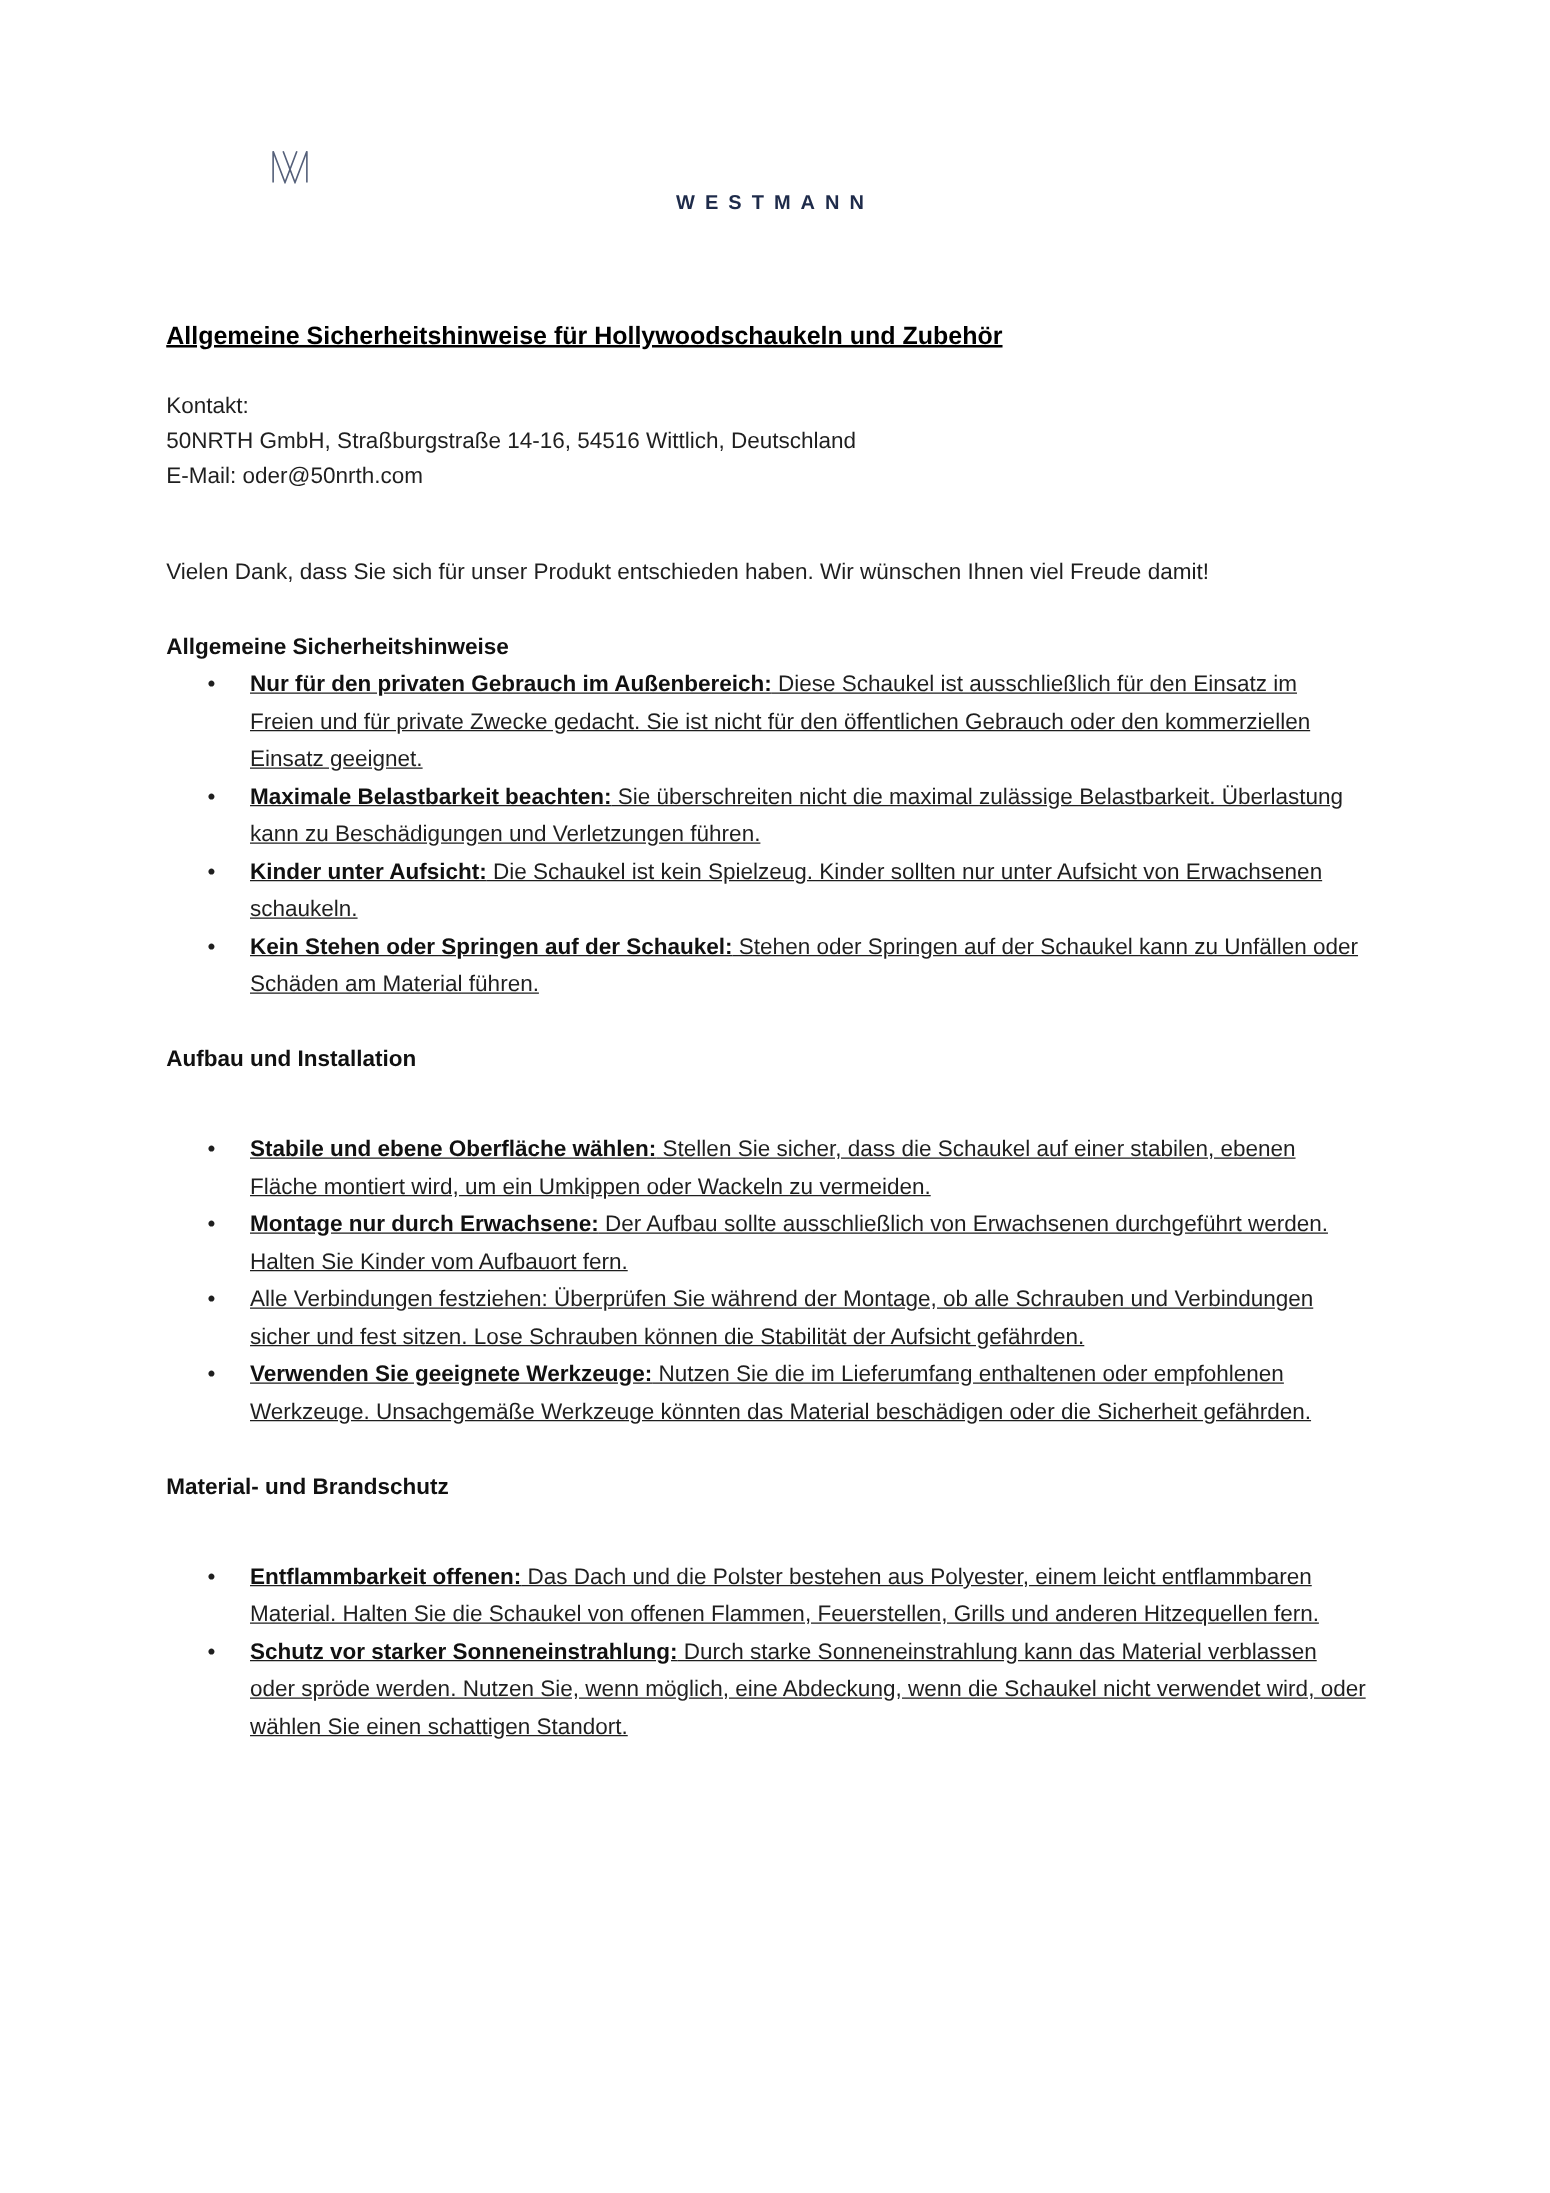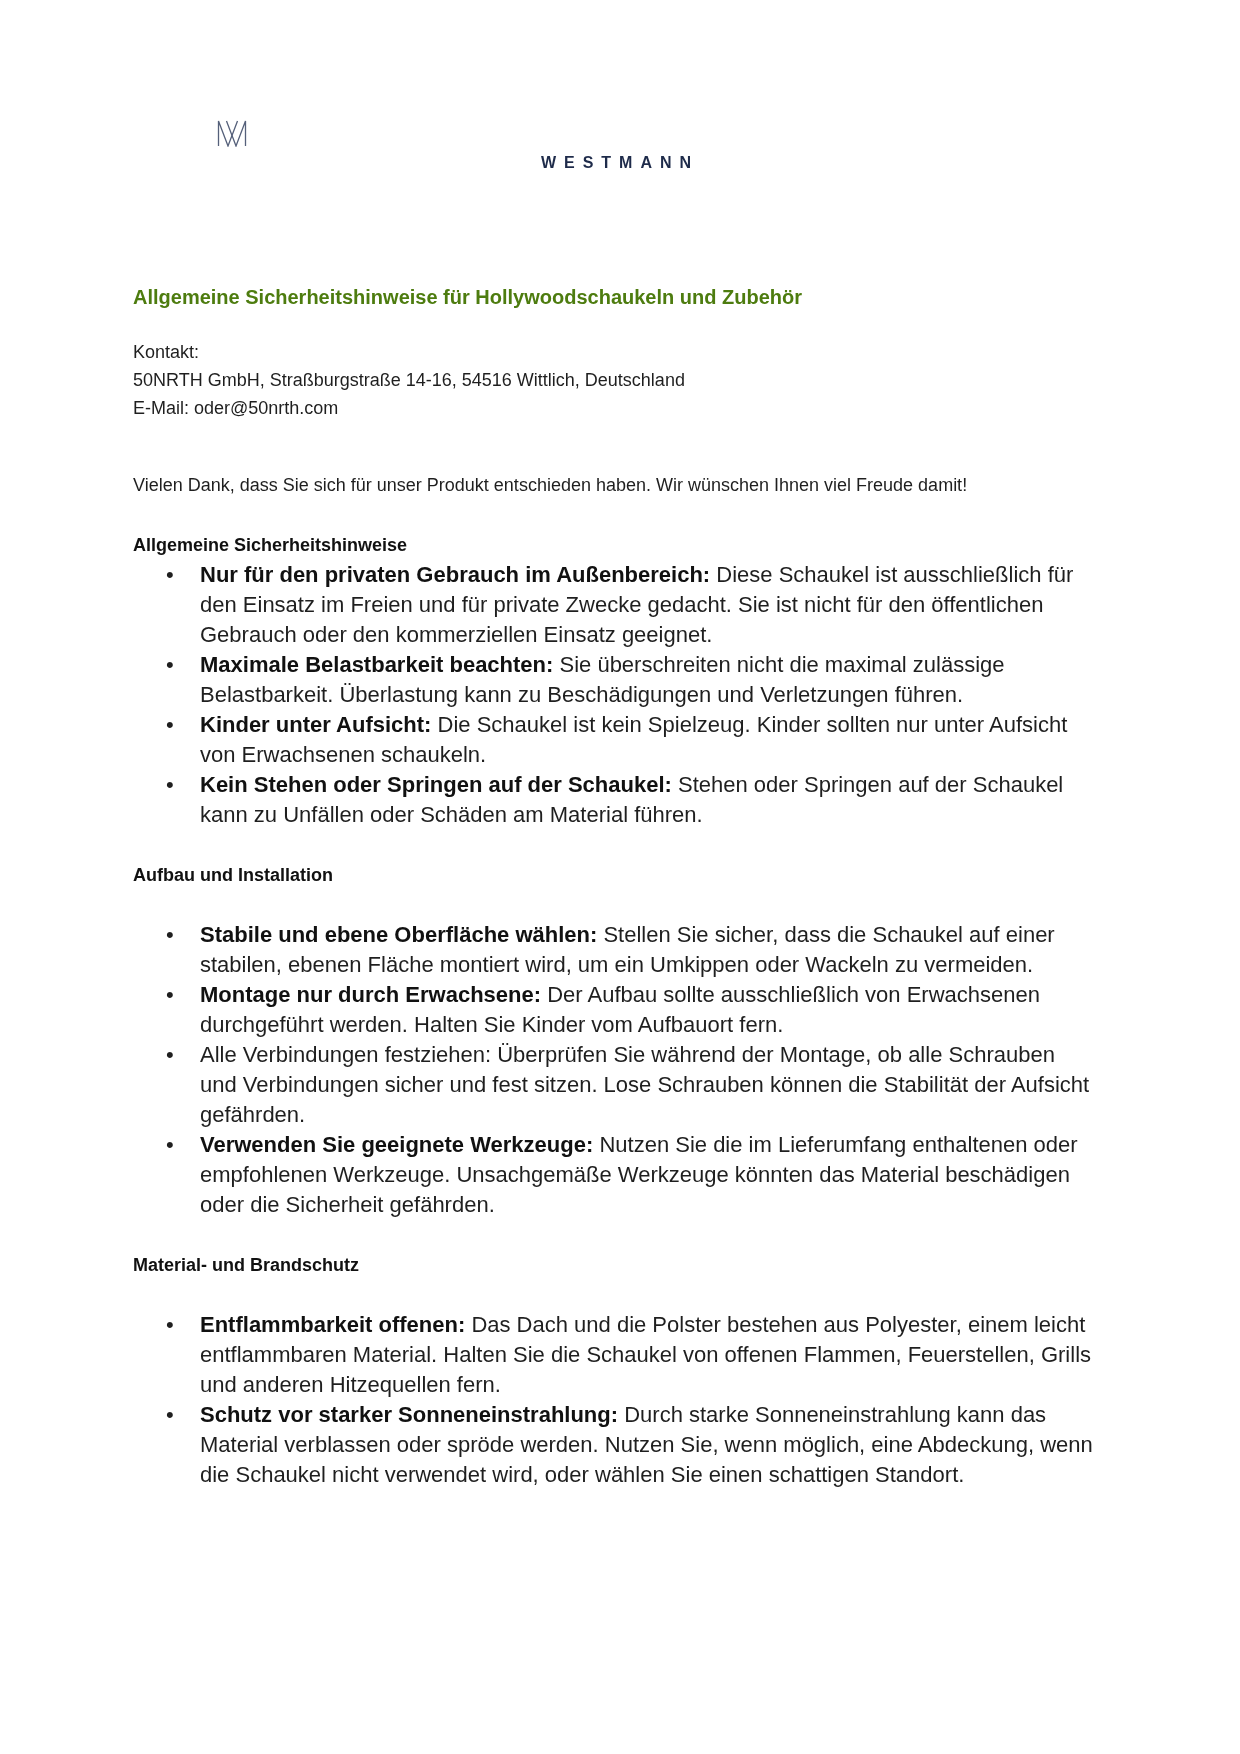--- a/index.html
+++ b/index.html
@@ -20,25 +20,26 @@
   .wordmark {
     margin-top: 7px;
     font-size: 16px;
     font-weight: 700;
     letter-spacing: 8px;
     color: #1e2b4a;
     text-align: center;
   }
   
   .doc-title {
-    margin-top: 110px;
+    margin-top: 82px;
     font-size: 20px;
     line-height: 30px;
     font-weight: 700;
-    color: #4d7c0f;
+    color: #000000;
+    text-decoration: underline;
   }
   
   .contact {
     margin-top: 26px;
     font-size: 18px;
     line-height: 28px;
   }
   .para {
     font-size: 18px;
     line-height: 30px;
@@ -48,27 +49,28 @@
   .warning { margin-top: 30px; }
   .section-heading {
     margin-top: 30px;
     font-size: 18px;
     line-height: 30px;
     font-weight: 700;
     color: #111111;
   }
   section { margin-top: 30px; }
   ul.bullets { list-style: none; margin: 0; }
-  ul.bullets.spaced { margin-top: 30px; }
+  ul.bullets.spaced { margin-top: 42px; }
   ul.bullets li {
     position: relative;
     padding-left: 67px;
-    font-size: 22px;
+    font-size: 18px;
     line-height: 30px;
     max-width: 960px;
+    text-decoration: underline;
   }
   ul.bullets li::before {
     content: "\2022";
     position: absolute;
     left: 33px;
     top: 0;
   }
   strong { font-weight: 700; color: #111111; }
 </style>
 </head>

